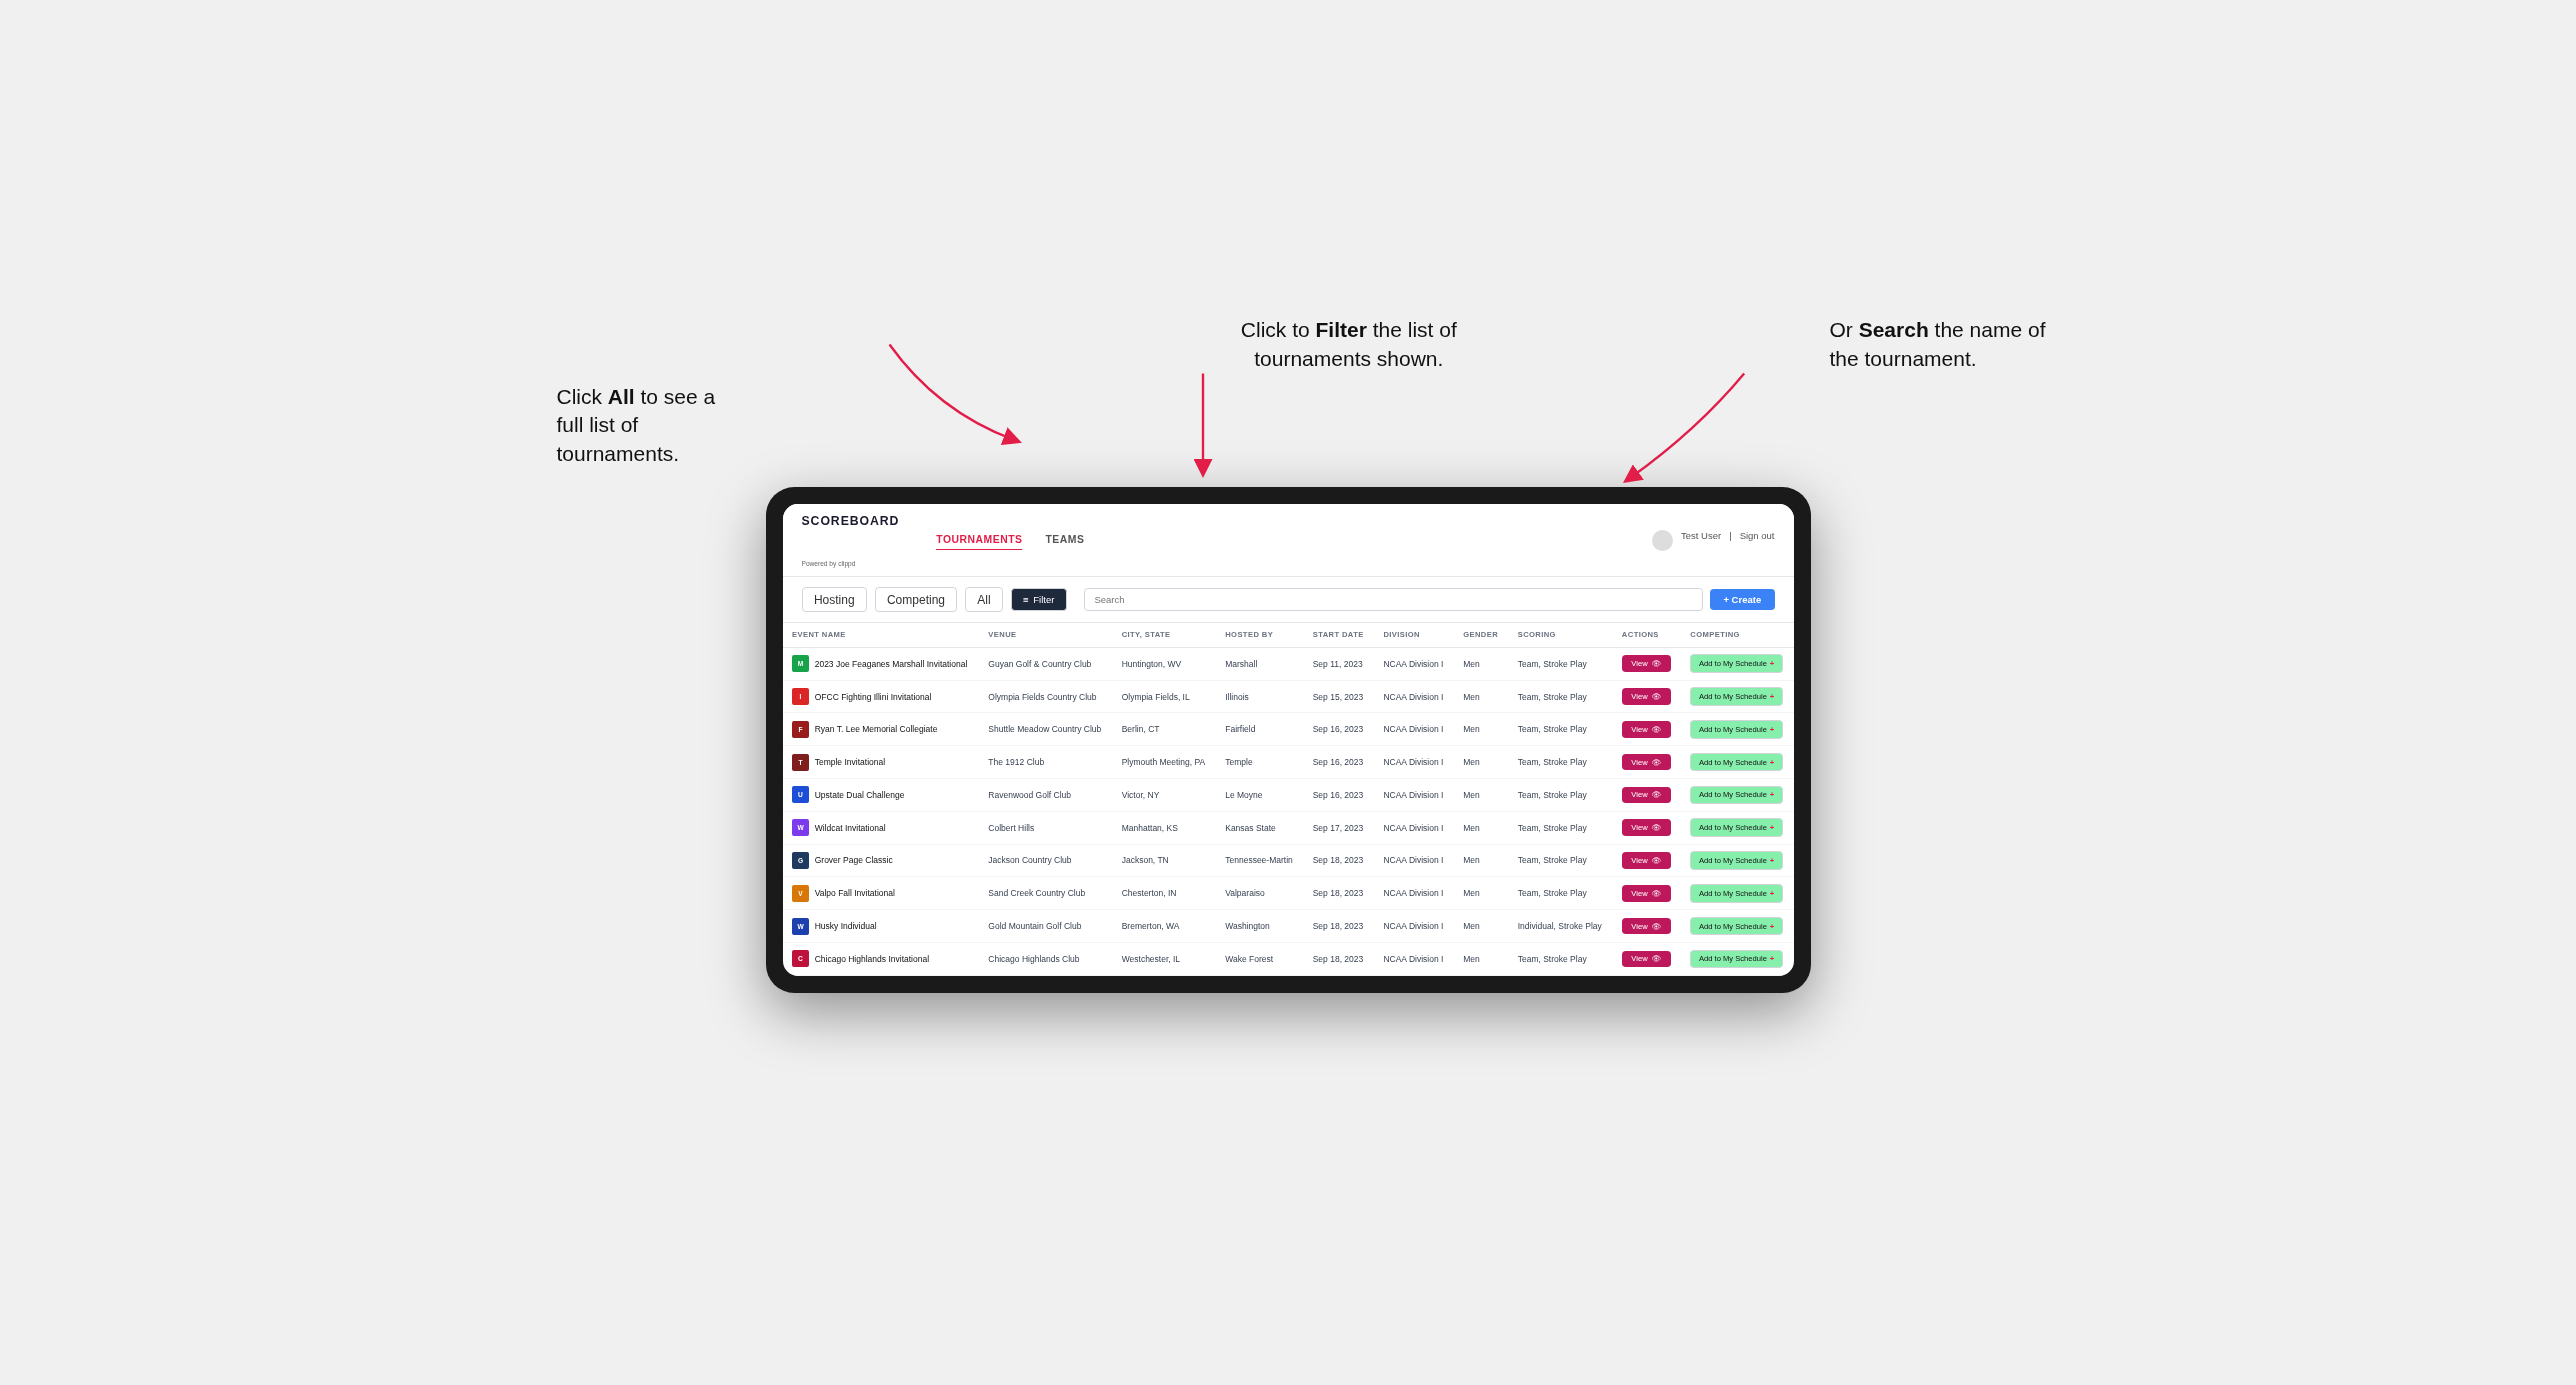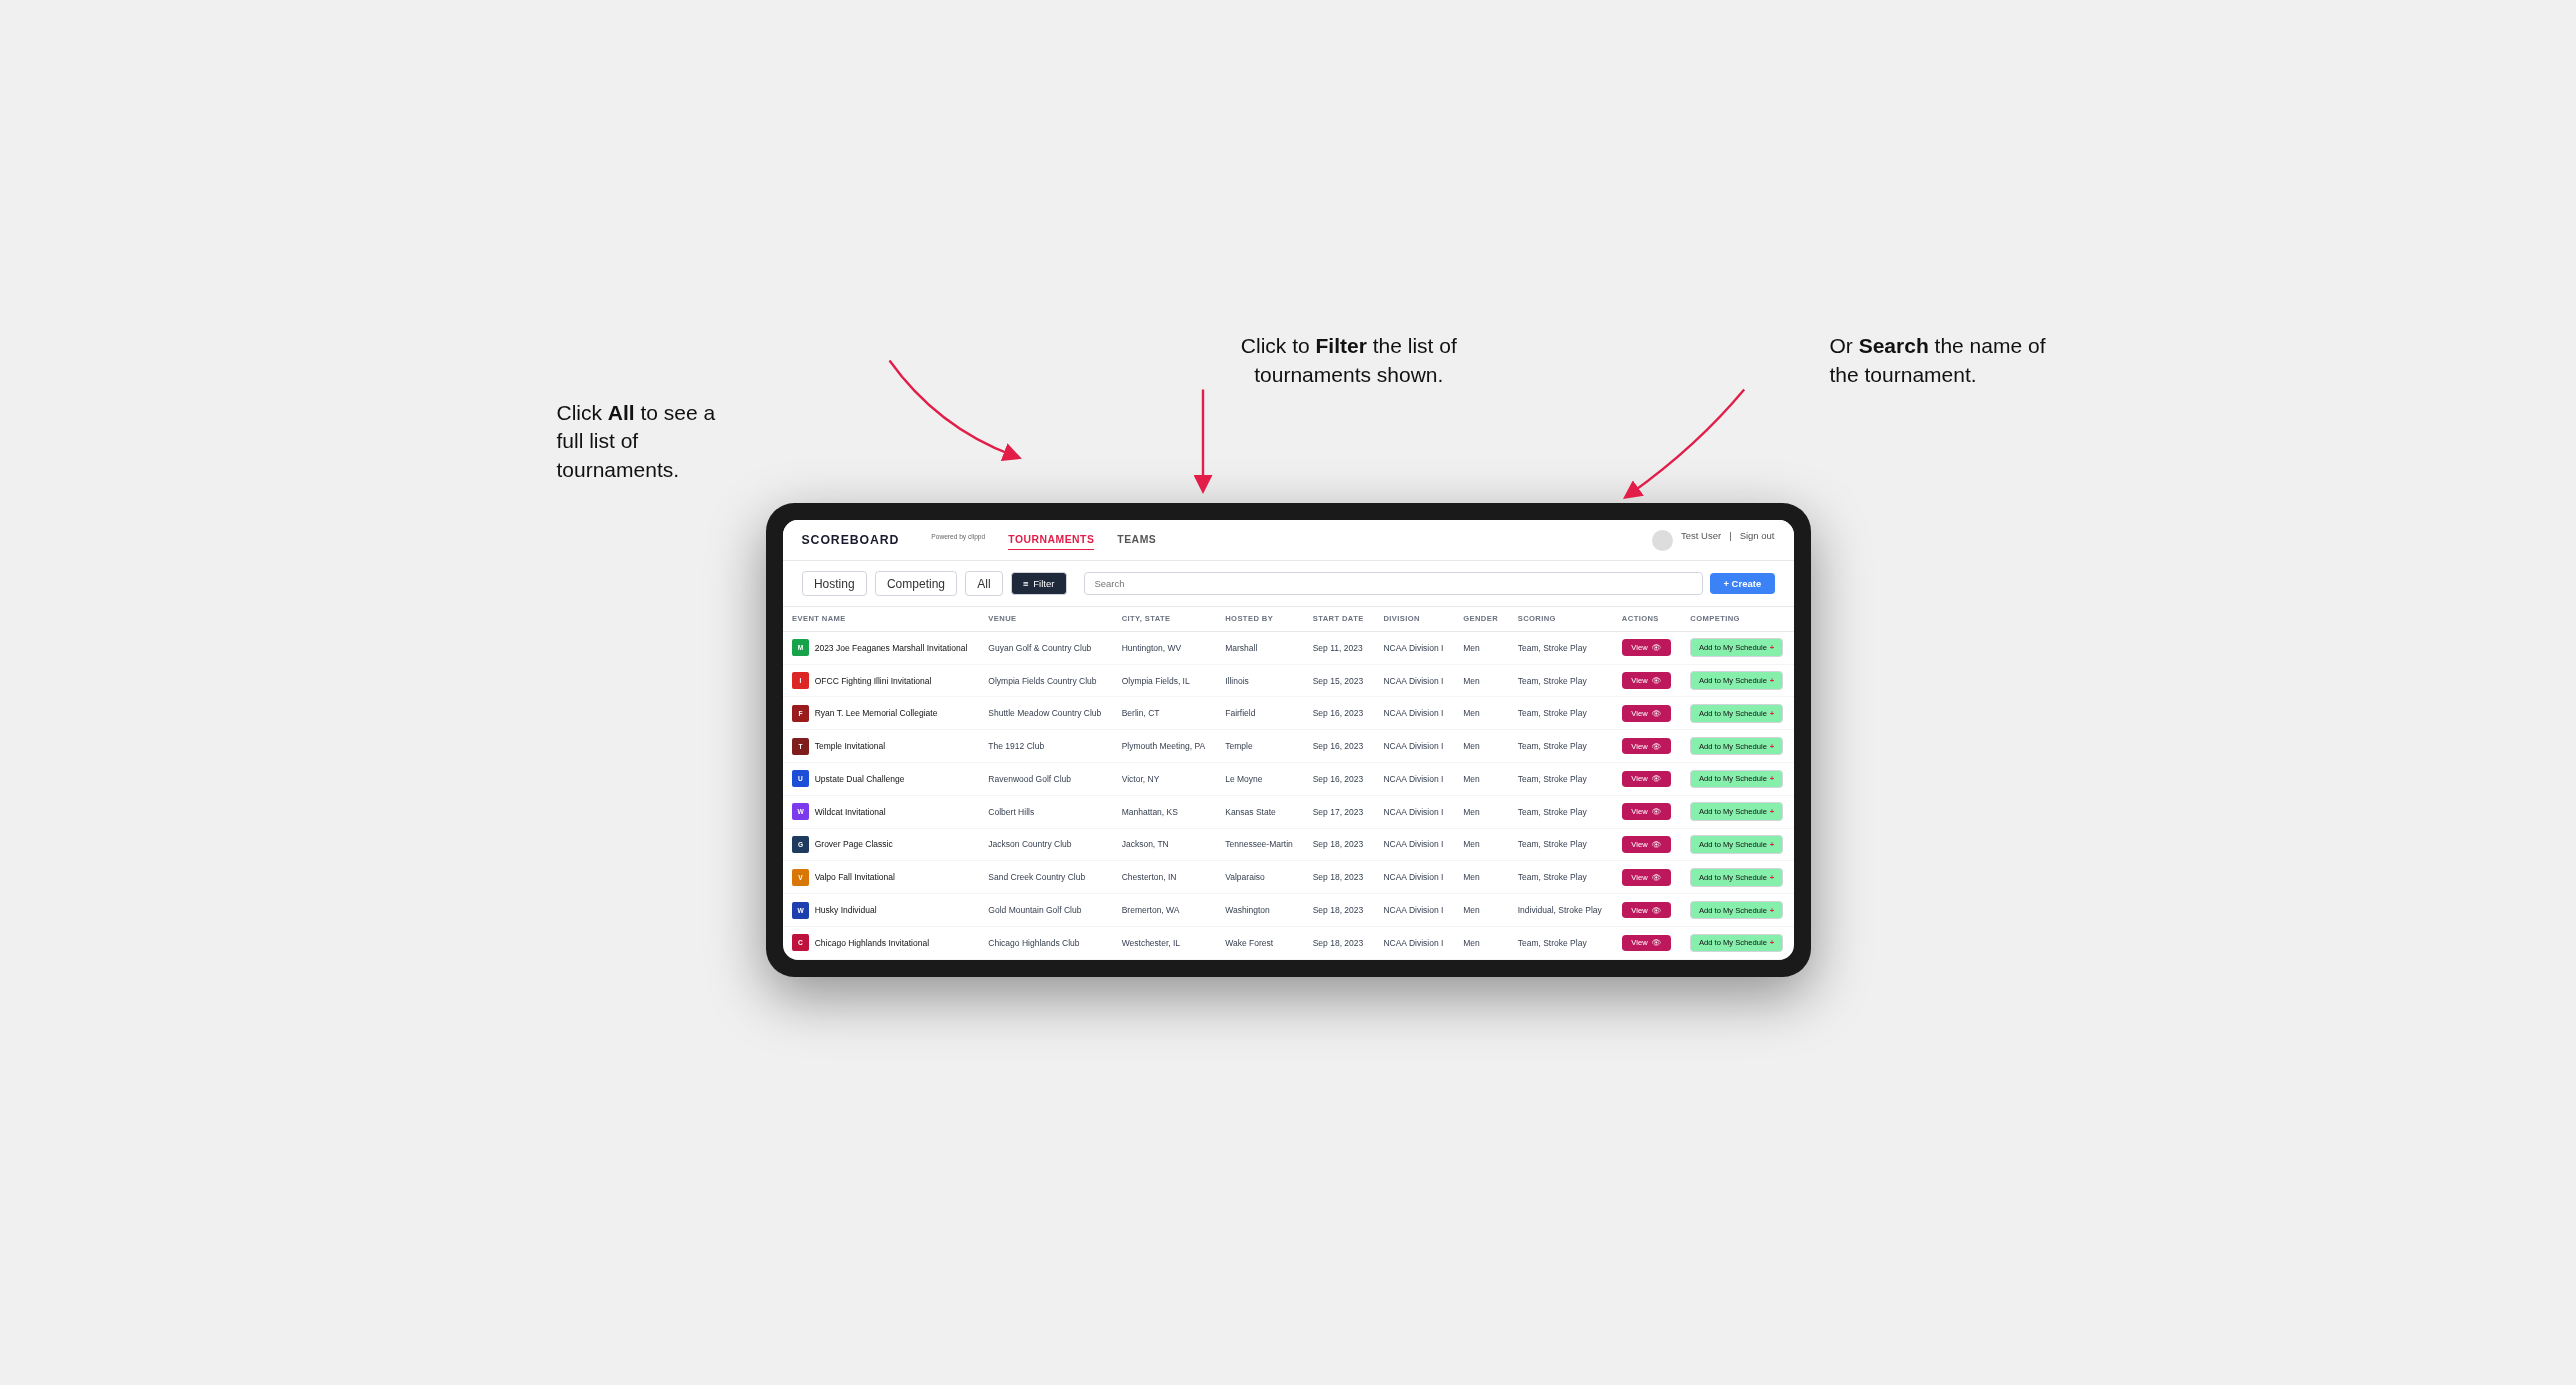--- a/index.html
+++ b/index.html
@@ -65,22 +65,22 @@
     
     .app-header {
       display: flex;
       align-items: center;
       padding: 9.5px 19px;
       border-bottom: 0.9px solid #e5e7eb;
       background: #fff;
     }
     .logo-area {
       display: flex;
-      flex-direction: row;
-      margin-right: 23px;
+      flex-direction: column;
+      margin-right: 37px;
       gap: 32px;
     }
     .logo-text {
       font-size: 12.3px;
       font-weight: 900;
       letter-spacing: 0.9px;
       color: #1a1a2e;
     }
     .logo-sub {
       font-size: 6.6px;

